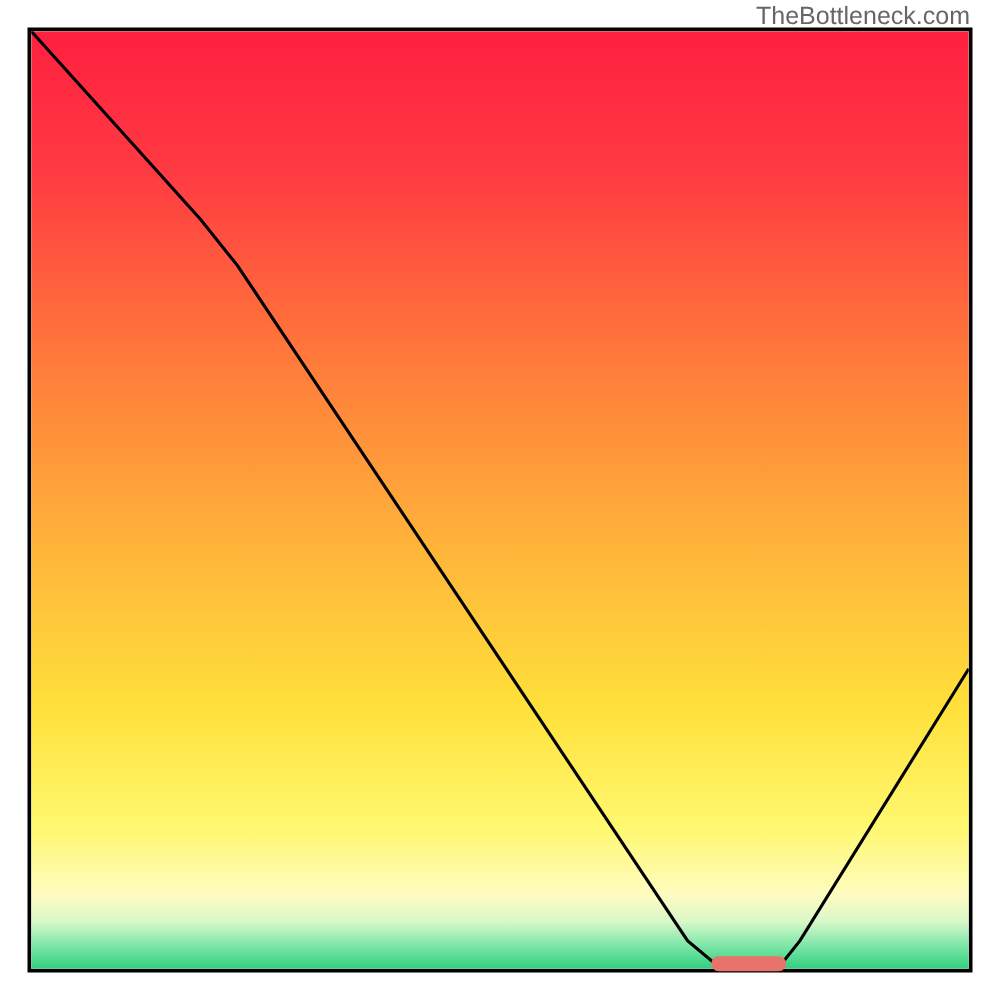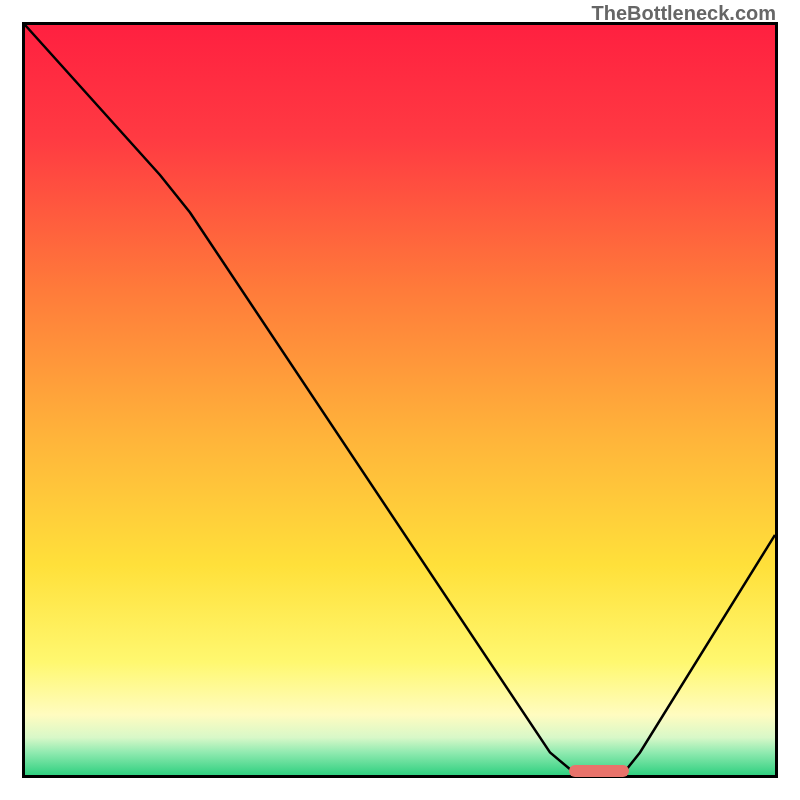--- a/index.html
+++ b/index.html
@@ -32,21 +32,21 @@
     left: 0;
     top: 0;
     width: 100%;
     height: 100%;
   }
   .watermark {
     position: absolute;
     top: 2px;
     right: 24px;
     font-size: 20px;
-    font-weight: bold;
+    font-weight: normal;
     color: #666666;
     font-family: Arial, sans-serif;
   }
   .marker {
     position: absolute;
     background: #e8736b;
     border-radius: 6px;
     height: 12px;
     width: 48px;
   }

